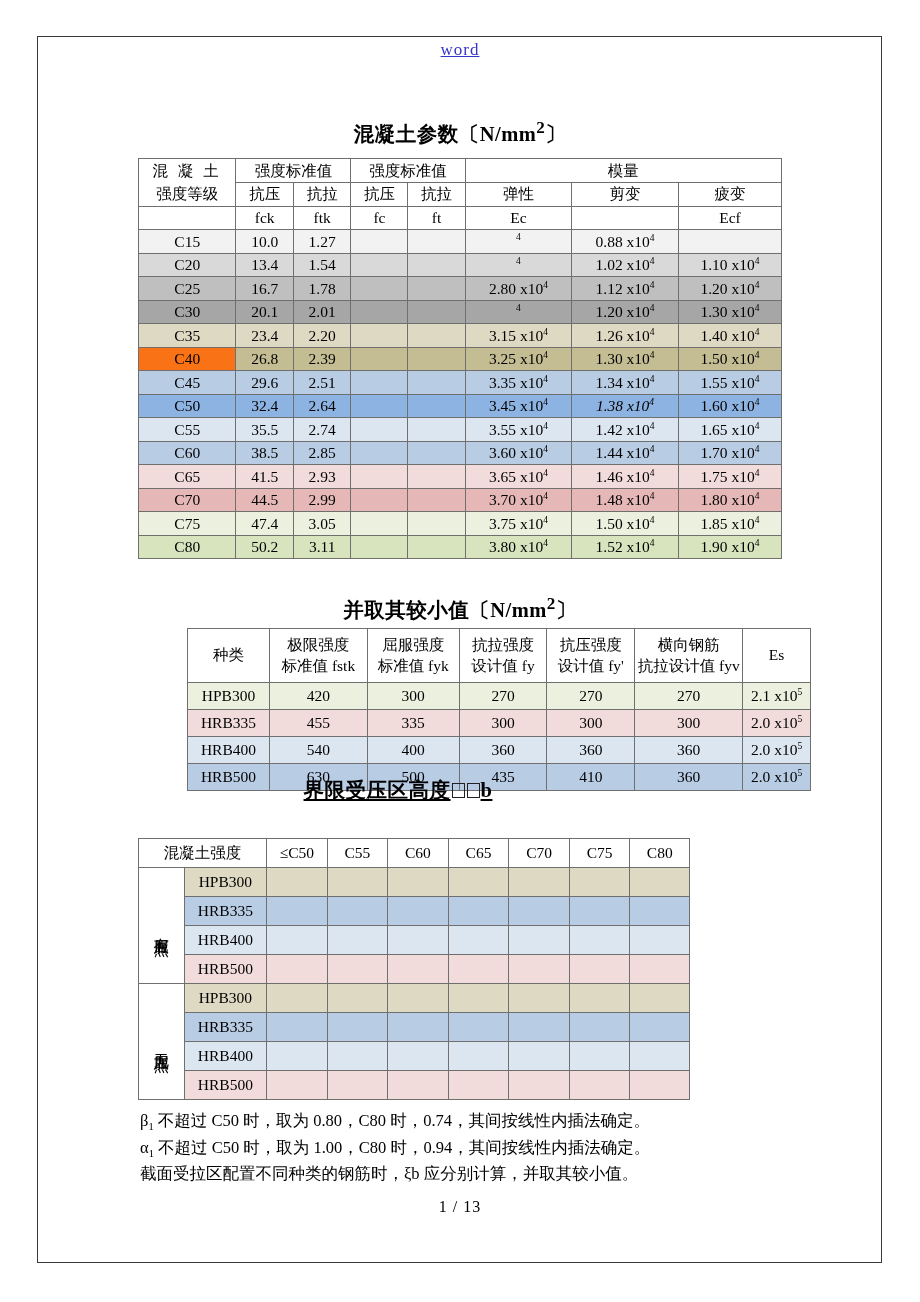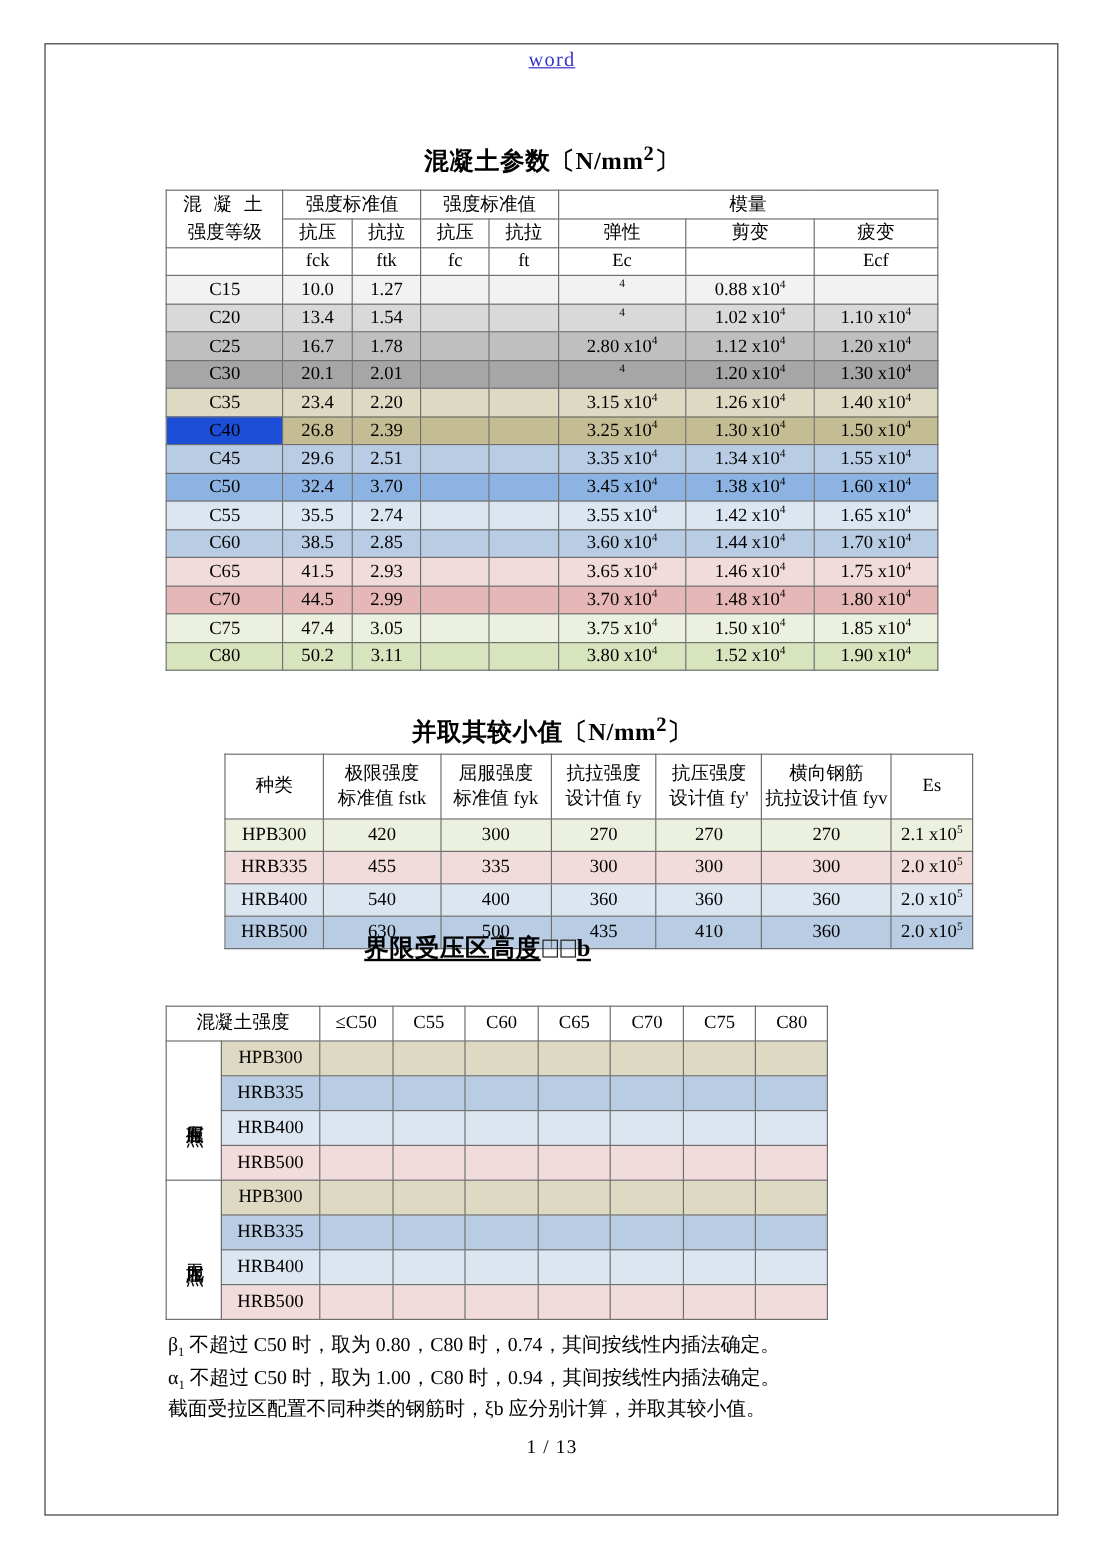--- a/index.html
+++ b/index.html
@@ -276,21 +276,21 @@
             <td style="background: rgb(221, 217, 195);">C35</td>
             <td class="v" style="background: rgb(221, 217, 195);">23.4</td>
             <td class="v" style="background: rgb(221, 217, 195);">2.20</td>
             <td class="v" style="background: rgb(221, 217, 195);"></td>
             <td class="v" style="background: rgb(221, 217, 195);"></td>
             <td class="v" style="background: rgb(221, 217, 195);">3.15 x10<span class="sup">4</span></td>
             <td class="v" style="background: rgb(221, 217, 195);">1.26 x10<span class="sup">4</span></td>
             <td class="v" style="background: rgb(221, 217, 195);">1.40 x10<span class="sup">4</span></td>
           </tr>
           <tr>
-            <td style="background: #1d4ed8;">C40</td>
+            <td style="background: #f97316;">C40</td>
             <td class="v" style="background: rgb(196, 188, 146);">26.8</td>
             <td class="v" style="background: rgb(196, 188, 146);">2.39</td>
             <td class="v" style="background: rgb(196, 188, 146);"></td>
             <td class="v" style="background: rgb(196, 188, 146);"></td>
             <td class="v" style="background: rgb(196, 188, 146);">3.25 x10<span class="sup">4</span></td>
             <td class="v" style="background: rgb(196, 188, 146);">1.30 x10<span class="sup">4</span></td>
             <td class="v" style="background: rgb(196, 188, 146);">1.50 x10<span class="sup">4</span></td>
           </tr>
           <tr>
             <td style="background: rgb(184, 204, 228);">C45</td>
@@ -298,25 +298,25 @@
             <td class="v" style="background: rgb(184, 204, 228);">2.51</td>
             <td class="v" style="background: rgb(184, 204, 228);"></td>
             <td class="v" style="background: rgb(184, 204, 228);"></td>
             <td class="v" style="background: rgb(184, 204, 228);">3.35 x10<span class="sup">4</span></td>
             <td class="v" style="background: rgb(184, 204, 228);">1.34 x10<span class="sup">4</span></td>
             <td class="v" style="background: rgb(184, 204, 228);">1.55 x10<span class="sup">4</span></td>
           </tr>
           <tr>
             <td style="background: rgb(141, 179, 226);">C50</td>
             <td class="v" style="background: rgb(141, 179, 226);">32.4</td>
-            <td class="v" style="background: rgb(141, 179, 226);">3.70</td>
+            <td class="v" style="background: rgb(141, 179, 226);">2.64</td>
             <td class="v" style="background: rgb(141, 179, 226);"></td>
             <td class="v" style="background: rgb(141, 179, 226);"></td>
             <td class="v" style="background: rgb(141, 179, 226);">3.45 x10<span class="sup">4</span></td>
-            <td class="v" style="background: rgb(141, 179, 226);">1.38 x10<span class="sup">4</span></td>
+            <td class="v" style="background: rgb(141, 179, 226); font-style: italic;">1.38 x10<span class="sup">4</span></td>
             <td class="v" style="background: rgb(141, 179, 226);">1.60 x10<span class="sup">4</span></td>
           </tr>
           <tr>
             <td style="background: rgb(220, 230, 241);">C55</td>
             <td class="v" style="background: rgb(220, 230, 241);">35.5</td>
             <td class="v" style="background: rgb(220, 230, 241);">2.74</td>
             <td class="v" style="background: rgb(220, 230, 241);"></td>
             <td class="v" style="background: rgb(220, 230, 241);"></td>
             <td class="v" style="background: rgb(220, 230, 241);">3.55 x10<span class="sup">4</span></td>
             <td class="v" style="background: rgb(220, 230, 241);">1.42 x10<span class="sup">4</span></td>

